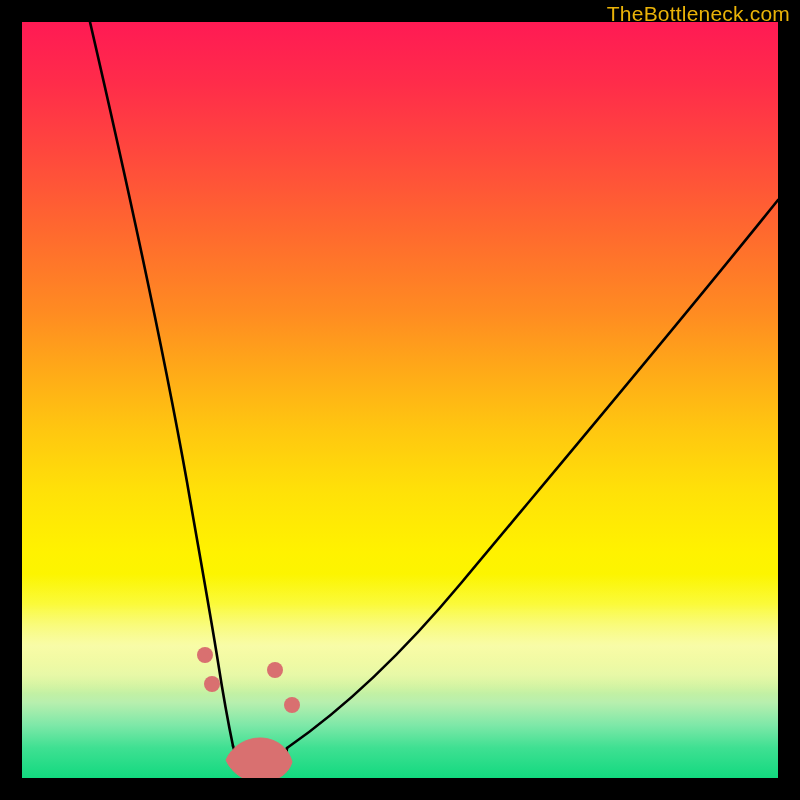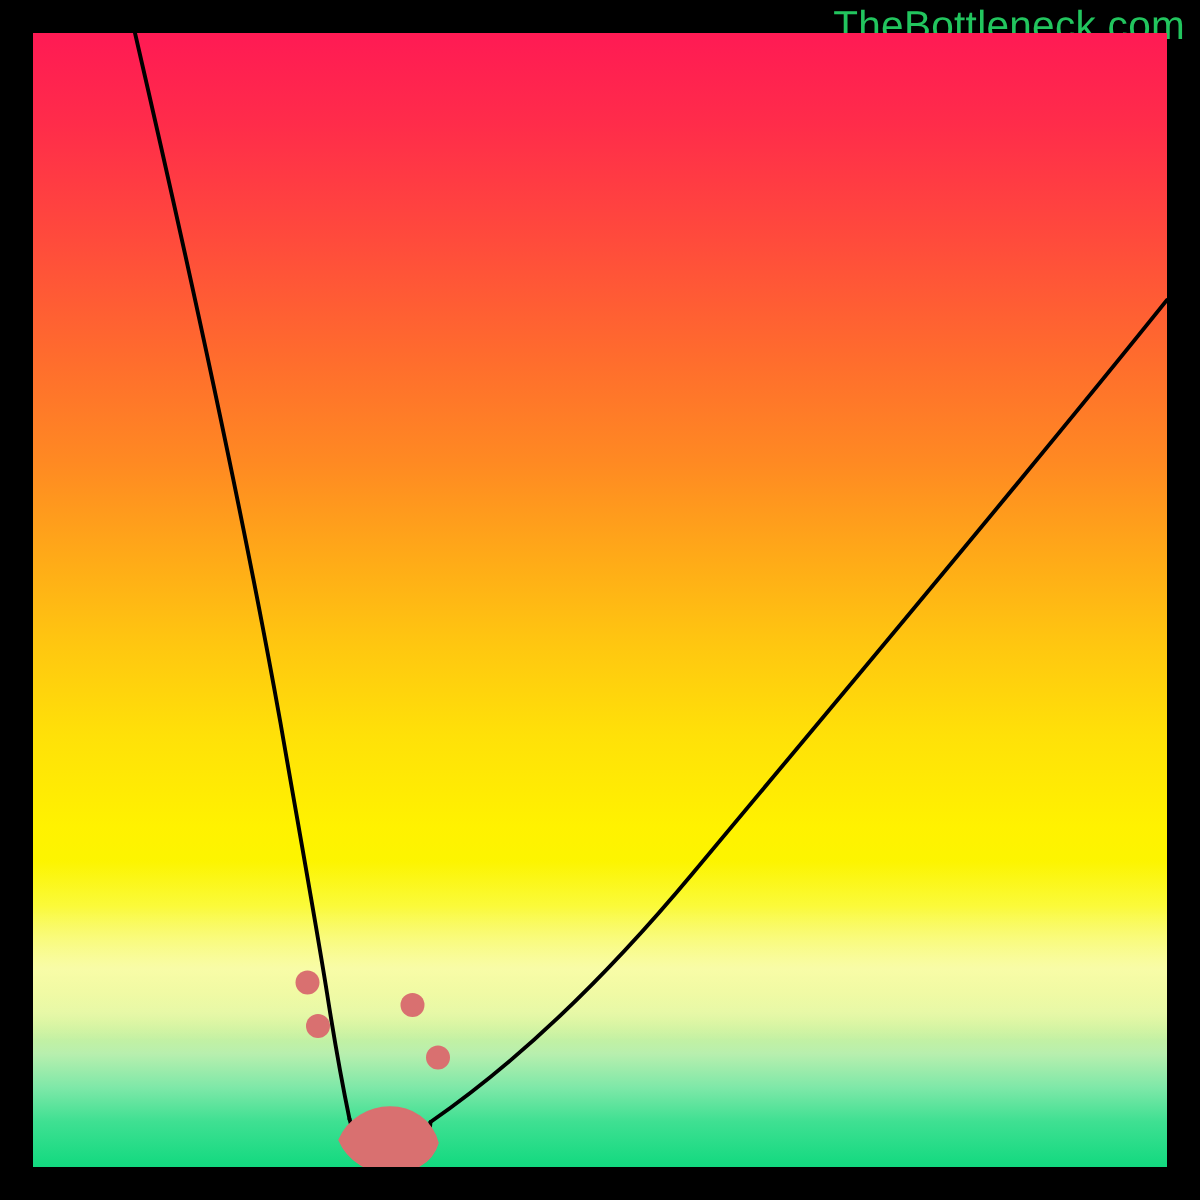--- a/index.html
+++ b/index.html
@@ -60,22 +60,22 @@
       rgba(255,255,205,0.65) 60%,
       rgba(255,255,200,0.4) 85%,
       rgba(255,255,200,0) 100%
     );
     pointer-events: none;
   }
   .watermark {
     position: absolute;
     top: 2px;
     right: 10px;
-    color: #22c55e;
-    font-size: 27px;
+    color: #eab308;
+    font-size: 21px;
     letter-spacing: 0.2px;
     font-weight: 500;
     user-select: none;
   }
   svg.curves {
     position: absolute;
     left: 0;
     top: 0;
     width: 756px;
     height: 756px;

